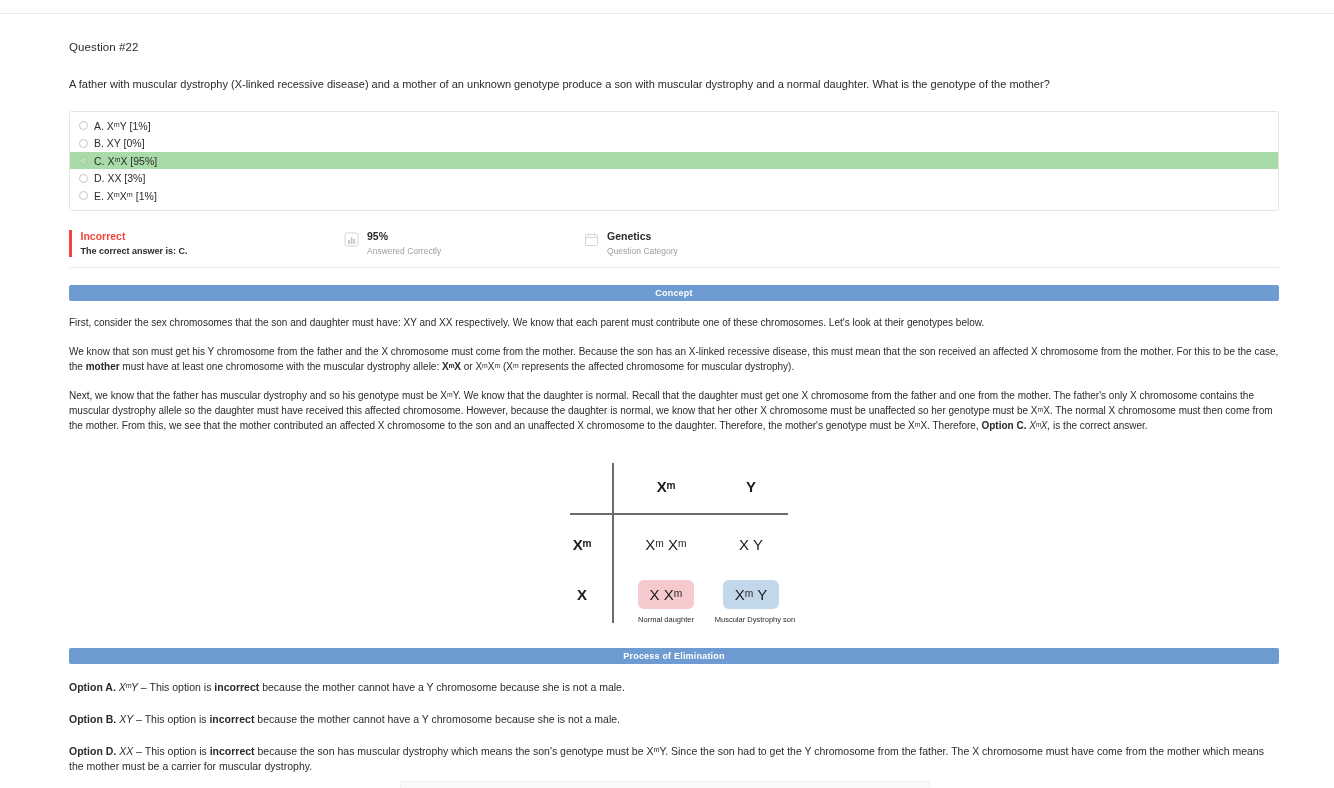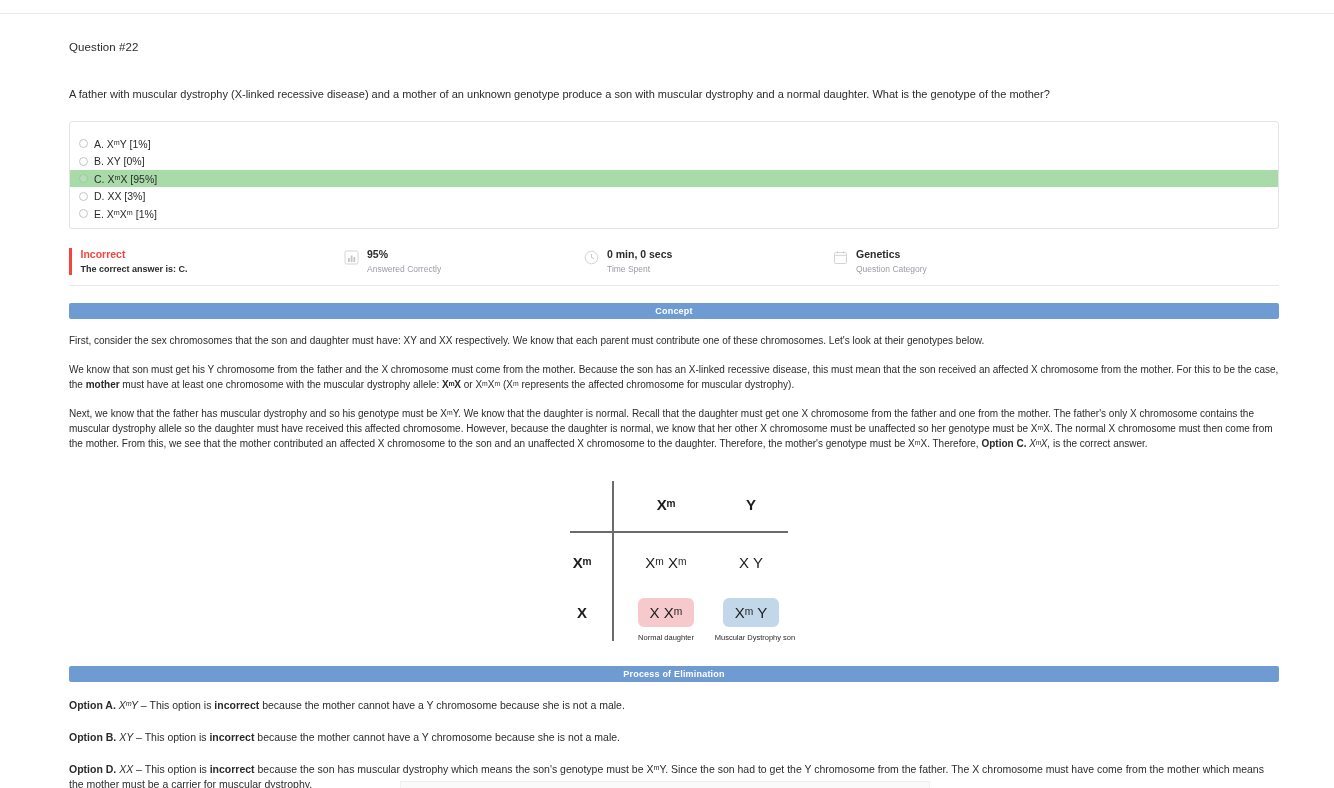--- a/index.html
+++ b/index.html
@@ -37,31 +37,31 @@
   .q-title {
     font-size: 11.5px;
     font-weight: normal;
     color: #2b2b2b;
     padding-top: 41px;
     letter-spacing: 0.1px;
   }
   .q-stem {
     font-size: 11px;
     color: #2b2b2b;
-    margin-top: 34px;
+    margin-top: 24px;
     line-height: 1.45;
   }
 
   
   .options-box {
     margin-top: 18px;
     border: 1px solid #e2e4e7;
     border-radius: 3px;
     background: #ffffff;
-    padding: 13px 0 6px 0;
+    padding: 5px 0 6px 0;
   }
   .option-row {
     display: flex;
     align-items: center;
     height: 17.5px;
     padding-left: 9px;
     font-size: 10.5px;
     color: #2b2b2b;
     cursor: pointer;
   }
@@ -285,33 +285,20 @@
             <rect x="6.7" y="5.5" width="1.8" height="6.5" fill="#c3c6cb"></rect>
             <rect x="9.4" y="7" width="1.8" height="5" fill="#c3c6cb"></rect>
           </svg>
         </span>
         <span>
           <div class="stat-top">95%</div>
           <div class="stat-sub">Answered Correctly</div>
         </span>
       </div>
 
-      <div class="stat stat-time">
-        <span class="stat-icon">
-          <svg width="15" height="15" viewBox="0 0 15 15">
-            <circle cx="7.5" cy="7.5" r="6.3" fill="none" stroke="#d2d4d8" stroke-width="1"></circle>
-            <line x1="7.5" y1="7.5" x2="7.5" y2="4.2" stroke="#c3c6cb" stroke-width="1"></line>
-            <line x1="7.5" y1="7.5" x2="10" y2="8.6" stroke="#c3c6cb" stroke-width="1"></line>
-          </svg>
-        </span>
-        <span>
-          <div class="stat-top">0 min, 0 secs</div>
-          <div class="stat-sub">Time Spent</div>
-        </span>
-      </div>
 
       <div class="stat stat-cat">
         <span class="stat-icon">
           <svg width="15" height="15" viewBox="0 0 15 15">
             <rect x="1.5" y="2.5" width="12" height="11" rx="1" fill="none" stroke="#d2d4d8" stroke-width="1"></rect>
             <line x1="1.5" y1="5.3" x2="13.5" y2="5.3" stroke="#d2d4d8" stroke-width="1"></line>
             <line x1="4.5" y1="1.2" x2="4.5" y2="3.6" stroke="#d2d4d8" stroke-width="1"></line>
             <line x1="10.5" y1="1.2" x2="10.5" y2="3.6" stroke="#d2d4d8" stroke-width="1"></line>
           </svg>
         </span>

